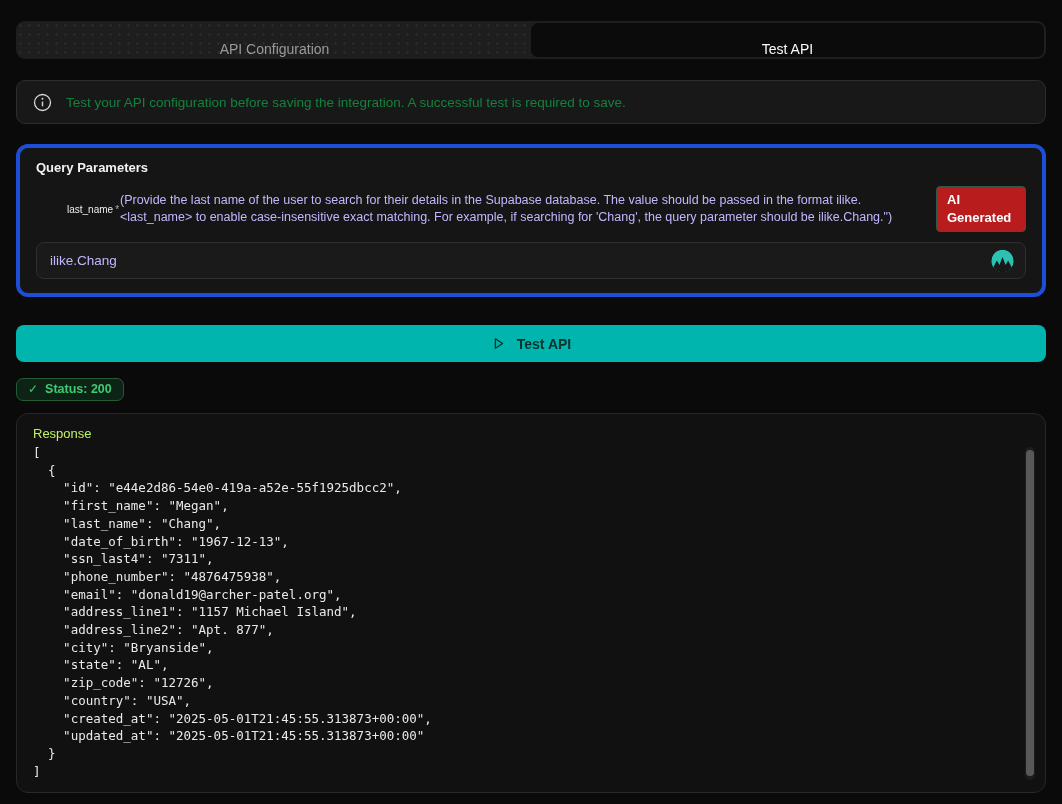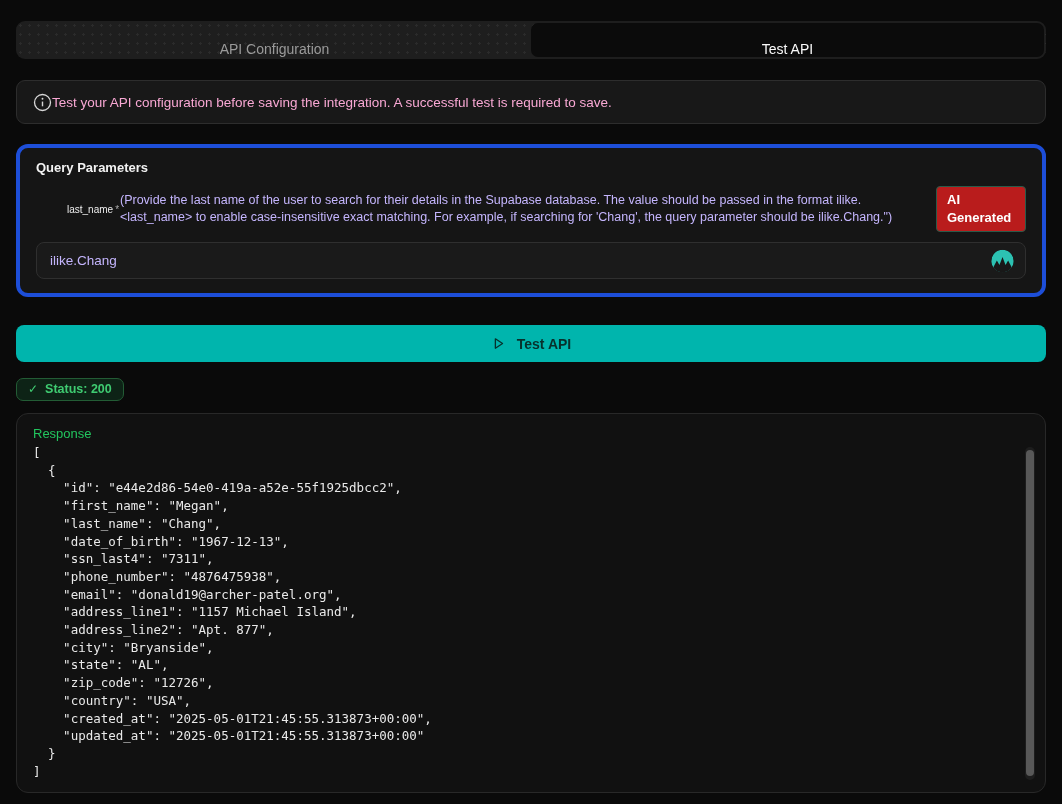--- a/index.html
+++ b/index.html
@@ -33,22 +33,22 @@
   .tab.active { background: #0b0b0b; color: #fafafa; }
 
   
   .banner {
     margin-top: 21px;
     min-height: 44px;
     background: #181818;
     border: 1px solid #2d2d2d;
     border-radius: 9px;
     display: flex; align-items: center;
-    padding: 0 16px; 
-    font-size: 13.5px; color: #f9a8d4;
+    padding: 0 16px; gap: 14px;
+    font-size: 13.5px; color: #15803d;
   }
   .banner svg { flex-shrink: 0; display: block; }
 
   
   .card {
     margin-top: 20px;
     background: #151515;
     border: 4px solid #1d4ed8;
     border-radius: 12px;
     padding: 12px 16px 14px;
@@ -107,21 +107,21 @@
   
   .response {
     margin-top: 12px;
     position: relative;
     background: #111111;
     border: 1px solid #282828;
     border-radius: 12px;
     padding: 12px 34px 12px 16px;
     height: 380px;
   }
-  .response-title { font-size: 13px; color: #22c55e; line-height: 16px; margin-bottom: 2px; }
+  .response-title { font-size: 13px; color: #bef264; line-height: 16px; margin-bottom: 2px; }
   .response pre {
     margin: 0;
     font-family: "DejaVu Sans Mono", monospace;
     font-size: 12.5px; line-height: 17.7px;
     color: #e9e9e9;
     white-space: pre;
     overflow: hidden;
   }
   .scrollbar-track {
     position: absolute;

